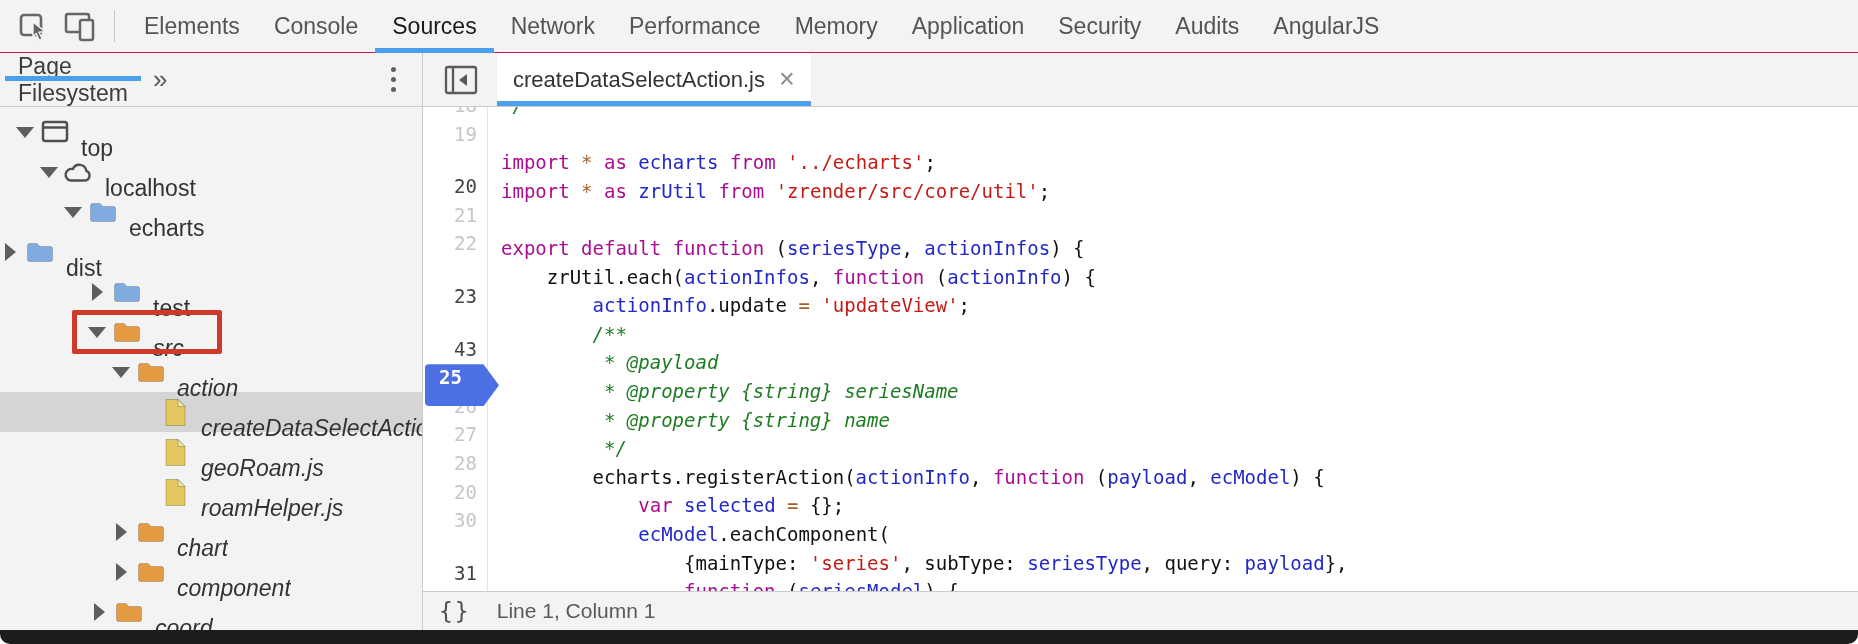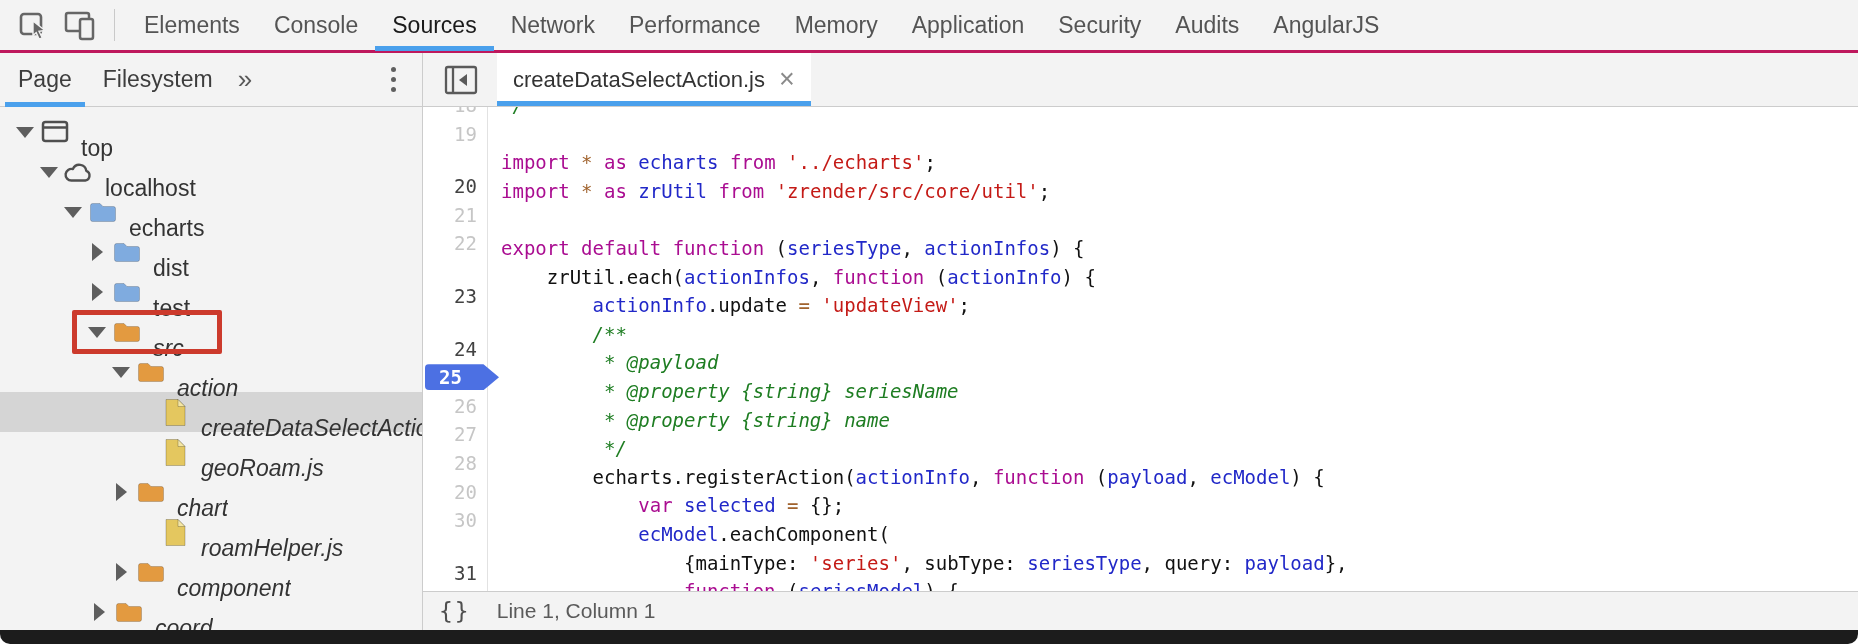--- a/index.html
+++ b/index.html
@@ -1,21 +1,21 @@
 <!DOCTYPE html>
 <html><head>
 <meta charset="utf-8">
 <style>
   html,body{margin:0;padding:0;background:#fff;}
   .canvas{position:relative;width:1858px;height:644px;overflow:hidden;background:#fff;
           font-family:"Liberation Sans",sans-serif;-webkit-font-smoothing:antialiased;}
 
   
   .toolbar{position:absolute;top:0;left:0;right:0;height:53px;background:#f3f3f3;
-           border-bottom:3px solid #be185d;display:flex;align-items:center;box-sizing:border-box;}
+           border-bottom:1px solid #be185d;display:flex;align-items:center;box-sizing:border-box;}
   .tbicon{width:36px;height:36px;display:flex;align-items:center;justify-content:center;}
   .tbicon.inspect{margin-left:16px;}
   .tbicon.device{margin-left:10px;}
   .tdivider{width:1px;height:32px;background:#c9c9c9;margin:0 12px 0 16px;}
   #main-tabs{display:flex;height:100%;align-items:stretch;}
   .main-tab{padding:0 17px;font-size:23px;color:#545454;display:flex;align-items:center;
             position:relative;cursor:default;white-space:nowrap;}
   .main-tab.selected{color:#1a1a1a;}
   .main-tab.selected::after{content:"";position:absolute;left:0;right:0;bottom:-1px;height:5px;background:#4aa0ec;}
 
@@ -55,21 +55,21 @@
               border:5px solid #cc3a2c;border-radius:2px;pointer-events:none;}
 
   
   .editor{position:absolute;top:107px;left:423px;right:0;height:484px;background:#fff;overflow:hidden;}
   .gutter{position:absolute;left:0;top:-16px;width:64px;}
   .gutter-border{position:absolute;left:64px;top:0;bottom:0;width:1px;background:#e2e2e2;}
   .gnum{height:28.6px;line-height:28.6px;font-family:"DejaVu Sans Mono",monospace;font-size:19px;
         text-align:right;padding-right:10px;position:relative;}
   .gnum.d{color:#424242;margin-top:24px;}
   .gnum.l{color:#c6c6c6;}
-  .badge{position:absolute;left:2px;top:1px;width:74px;height:26px;background:#4c70e3;color:#fff;
+  .badge{position:absolute;left:2px;top:1px;width:74px;height:42px;background:#4c70e3;color:#fff;
          font-family:"DejaVu Sans Mono",monospace;font-size:19px;font-weight:bold;line-height:26px;
          text-align:left;padding-left:14px;box-sizing:border-box;border-radius:4px 0 0 4px;
          clip-path:polygon(0 0,79% 0,100% 50%,79% 100%,0 100%);z-index:3;}
   .code{position:absolute;left:65px;top:-16px;right:0;}
   .cline{height:28.6px;line-height:28.6px;font-family:"DejaVu Sans Mono",monospace;font-size:19px;
          white-space:pre;padding-left:13px;color:#111;}
   .tok-k{color:#aa0d91;}
   .tok-s{color:#c41a16;}
   .tok-c{color:#1e7d22;font-style:italic;}
   .tok-v{color:#2128c8;}
@@ -111,21 +111,21 @@
         <div class="main-tab">Performance</div>
         <div class="main-tab">Memory</div>
         <div class="main-tab">Application</div>
         <div class="main-tab">Security</div>
         <div class="main-tab">Audits</div>
         <div class="main-tab">AngularJS</div>
       </div>
   </div>
 
   <div class="nav-header">
-    <div id="nav-tabs" style="display:flex;height:100%;">
+    <div id="nav-tabs" style="display:flex;height:100%;flex-direction:column;">
         <div class="nav-tab selected">Page</div>
         <div class="nav-tab">Filesystem</div>
       </div>
     <div class="chevrons">»</div>
     <div class="dots">
         <i></i>
         <i></i>
         <i></i>
       </div>
   </div>
@@ -173,21 +173,21 @@
         <span class="tri-slot">
           <i class="tri-down"></i>
         </span>
         <span class="icon-slot">
           <svg width="28" height="22" viewBox="0 0 28 22">
             <path d="M1.5 4.5 a2 2 0 0 1 2-2 h7.5 l3 3 h10.5 a2 2 0 0 1 2 2 v11 a2 2 0 0 1-2 2 h-21 a2 2 0 0 1-2-2 z" fill="#7fabdf" stroke="rgba(0,0,0,0.18)"></path>
           </svg>
         </span>
         <span class="lbl">echarts</span>
       </div>
-      <div class="tree-row" style="padding-left: 87px;">
+      <div class="tree-row" style="">
         <span class="tri-slot">
           <i class="tri-right"></i>
         </span>
         <span class="icon-slot">
           <svg width="28" height="22" viewBox="0 0 28 22">
             <path d="M1.5 4.5 a2 2 0 0 1 2-2 h7.5 l3 3 h10.5 a2 2 0 0 1 2 2 v11 a2 2 0 0 1-2 2 h-21 a2 2 0 0 1-2-2 z" fill="#7fabdf" stroke="rgba(0,0,0,0.18)"></path>
           </svg>
         </span>
         <span class="lbl">dist</span>
       </div>
@@ -237,40 +237,40 @@
       <div class="tree-row" style="padding-left: 135px;">
         <span class="tri-slot"></span>
         <span class="icon-slot">
           <svg width="23" height="29" viewBox="0 0 23 29">
             <path d="M2 1.5 h12 l7 7 v19 h-19 z" fill="#e4c75f" stroke="rgba(0,0,0,0.22)"></path>
             <path d="M14 1.5 l7 7 h-7 z" fill="#f4e6a4" stroke="rgba(0,0,0,0.22)"></path>
           </svg>
         </span>
         <span class="lbl it">geoRoam.js</span>
       </div>
-      <div class="tree-row" style="padding-left: 111px;">
-        <span class="tri-slot">
-          <i class="tri-right"></i>
-        </span>
-        <span class="icon-slot">
-          <svg width="28" height="22" viewBox="0 0 28 22">
-            <path d="M1.5 4.5 a2 2 0 0 1 2-2 h7.5 l3 3 h10.5 a2 2 0 0 1 2 2 v11 a2 2 0 0 1-2 2 h-21 a2 2 0 0 1-2-2 z" fill="#e39a40" stroke="rgba(0,0,0,0.18)"></path>
-          </svg>
-        </span>
-        <span class="lbl it">chart</span>
-      </div>
       <div class="tree-row" style="padding-left: 135px;">
         <span class="tri-slot"></span>
         <span class="icon-slot">
           <svg width="23" height="29" viewBox="0 0 23 29">
             <path d="M2 1.5 h12 l7 7 v19 h-19 z" fill="#e4c75f" stroke="rgba(0,0,0,0.22)"></path>
             <path d="M14 1.5 l7 7 h-7 z" fill="#f4e6a4" stroke="rgba(0,0,0,0.22)"></path>
           </svg>
         </span>
         <span class="lbl it">roamHelper.js</span>
+      </div>
+      <div class="tree-row" style="padding-left: 111px;">
+        <span class="tri-slot">
+          <i class="tri-right"></i>
+        </span>
+        <span class="icon-slot">
+          <svg width="28" height="22" viewBox="0 0 28 22">
+            <path d="M1.5 4.5 a2 2 0 0 1 2-2 h7.5 l3 3 h10.5 a2 2 0 0 1 2 2 v11 a2 2 0 0 1-2 2 h-21 a2 2 0 0 1-2-2 z" fill="#e39a40" stroke="rgba(0,0,0,0.18)"></path>
+          </svg>
+        </span>
+        <span class="lbl it">chart</span>
       </div>
       <div class="tree-row" style="padding-left: 111px;">
         <span class="tri-slot">
           <i class="tri-right"></i>
         </span>
         <span class="icon-slot">
           <svg width="28" height="22" viewBox="0 0 28 22">
             <path d="M1.5 4.5 a2 2 0 0 1 2-2 h7.5 l3 3 h10.5 a2 2 0 0 1 2 2 v11 a2 2 0 0 1-2 2 h-21 a2 2 0 0 1-2-2 z" fill="#e39a40" stroke="rgba(0,0,0,0.18)"></path>
           </svg>
         </span>
@@ -290,21 +290,21 @@
     </div>
 
   <div class="editor">
     <div class="gutter" id="gutter">
         <div class="gnum l">18</div>
         <div class="gnum l">19</div>
         <div class="gnum d">20</div>
         <div class="gnum l">21</div>
         <div class="gnum l">22</div>
         <div class="gnum d">23</div>
-        <div class="gnum d">24</div>
+        <div class="gnum d">43</div>
         <div class="gnum l">
           <span class="badge">25</span>
         </div>
         <div class="gnum l">26</div>
         <div class="gnum l">27</div>
         <div class="gnum l">28</div>
         <div class="gnum l">20</div>
         <div class="gnum l">30</div>
         <div class="gnum d">31</div>
         <div class="gnum d">32</div>

